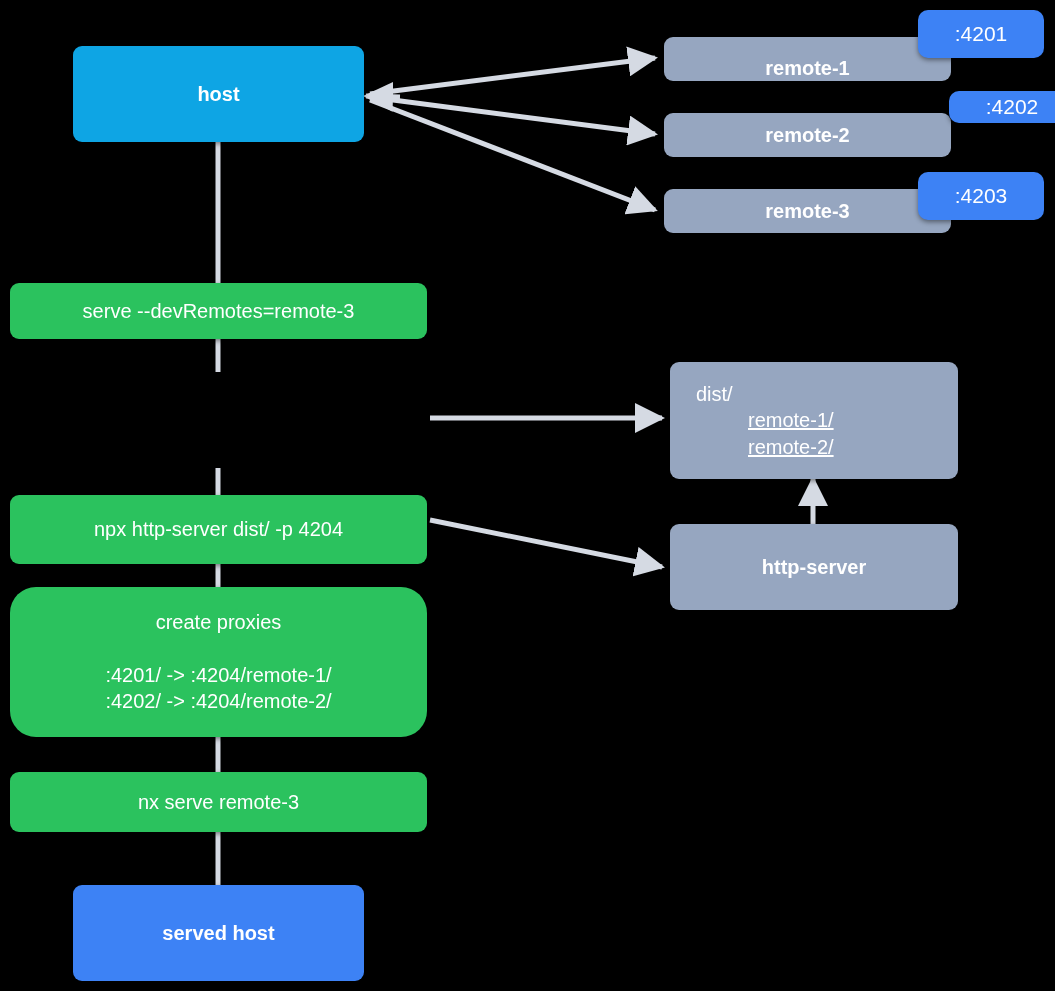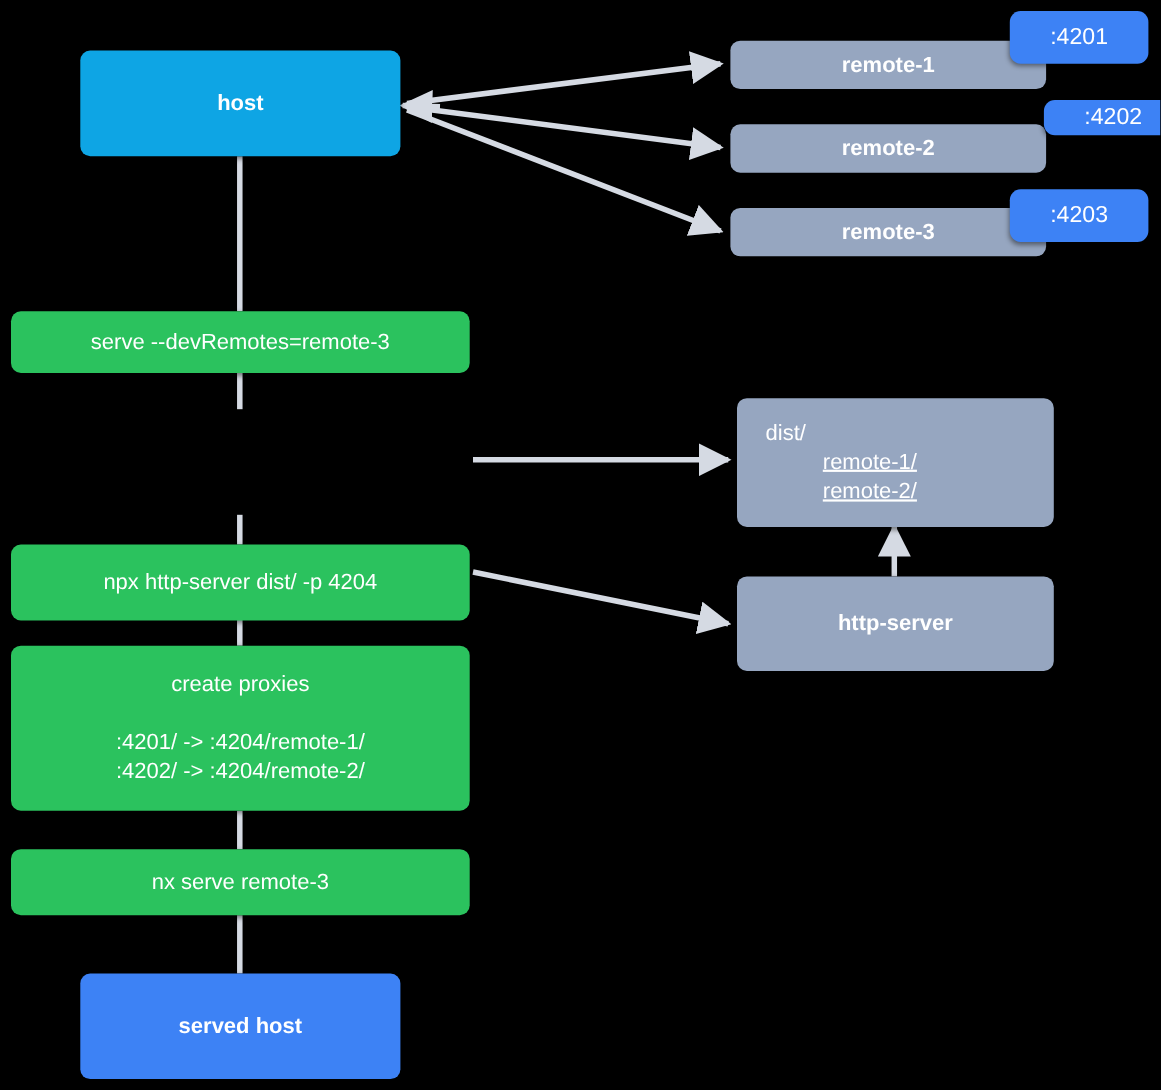--- a/index.html
+++ b/index.html
@@ -146,21 +146,21 @@
 
     <g stroke="#d5dae3" stroke-width="5" fill="none">
       <line x1="813" y1="524" x2="813" y2="479" marker-end="url(#arrowU)"></line>
     </g>
   </svg>
 
   <div class="node host" style="left:73px; top:46px; width:291px; height:96px;">
     <span>host</span>
   </div>
 
-  <div class="node gray" style="left:664px; top:37px; width:287px; height:44px;">
+  <div class="node gray" style="left:664px; top:37px; width:287px; height:44px;justify-content:flex-end;">
     <span>remote-1</span>
   </div>
   <div class="node badge" style="left:918px; top:10px; width:126px; height:48px;">
     <span>:4201</span>
   </div>
 
   <div class="node gray" style="left:664px; top:113px; width:287px; height:44px;">
     <span>remote-2</span>
   </div>
   <div class="node badge" style="left:918px; top:91px; width:126px; height:32px;margin-left:31px;">
@@ -176,21 +176,21 @@
 
   <div class="node cmd" style="left:10px; top:283px; width:417px; height:56px;">
     <span>serve --devRemotes=remote-3</span>
   </div>
 
 
   <div class="node cmd" style="left:10px; top:495px; width:417px; height:69px;">
     <span>npx http-server dist/ -p 4204</span>
   </div>
 
-  <div class="node cmd" style="left:10px; top:587px; width:417px; height:150px;">
+  <div class="node cmd" style="left:10px; top:587px; width:417px; height:150px;border-radius:26px;">
     <span class="cmd-title">create proxies</span>
     <span class="cmd-sub">:4201/ -&gt; :4204/remote-1/
 :4202/ -&gt; :4204/remote-2/</span>
   </div>
 
   <div class="node cmd" style="left:10px; top:772px; width:417px; height:60px;">
     <span>nx serve remote-3</span>
   </div>
 
   <div class="node served" style="left:73px; top:885px; width:291px; height:96px;">

